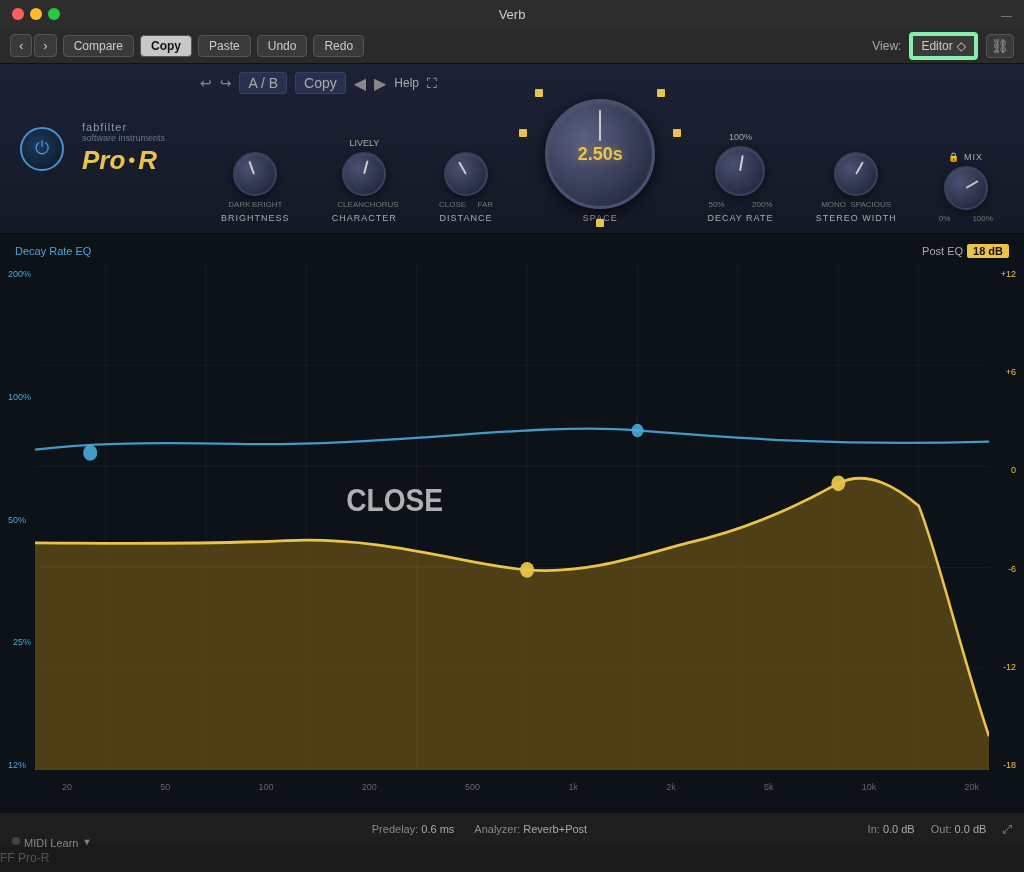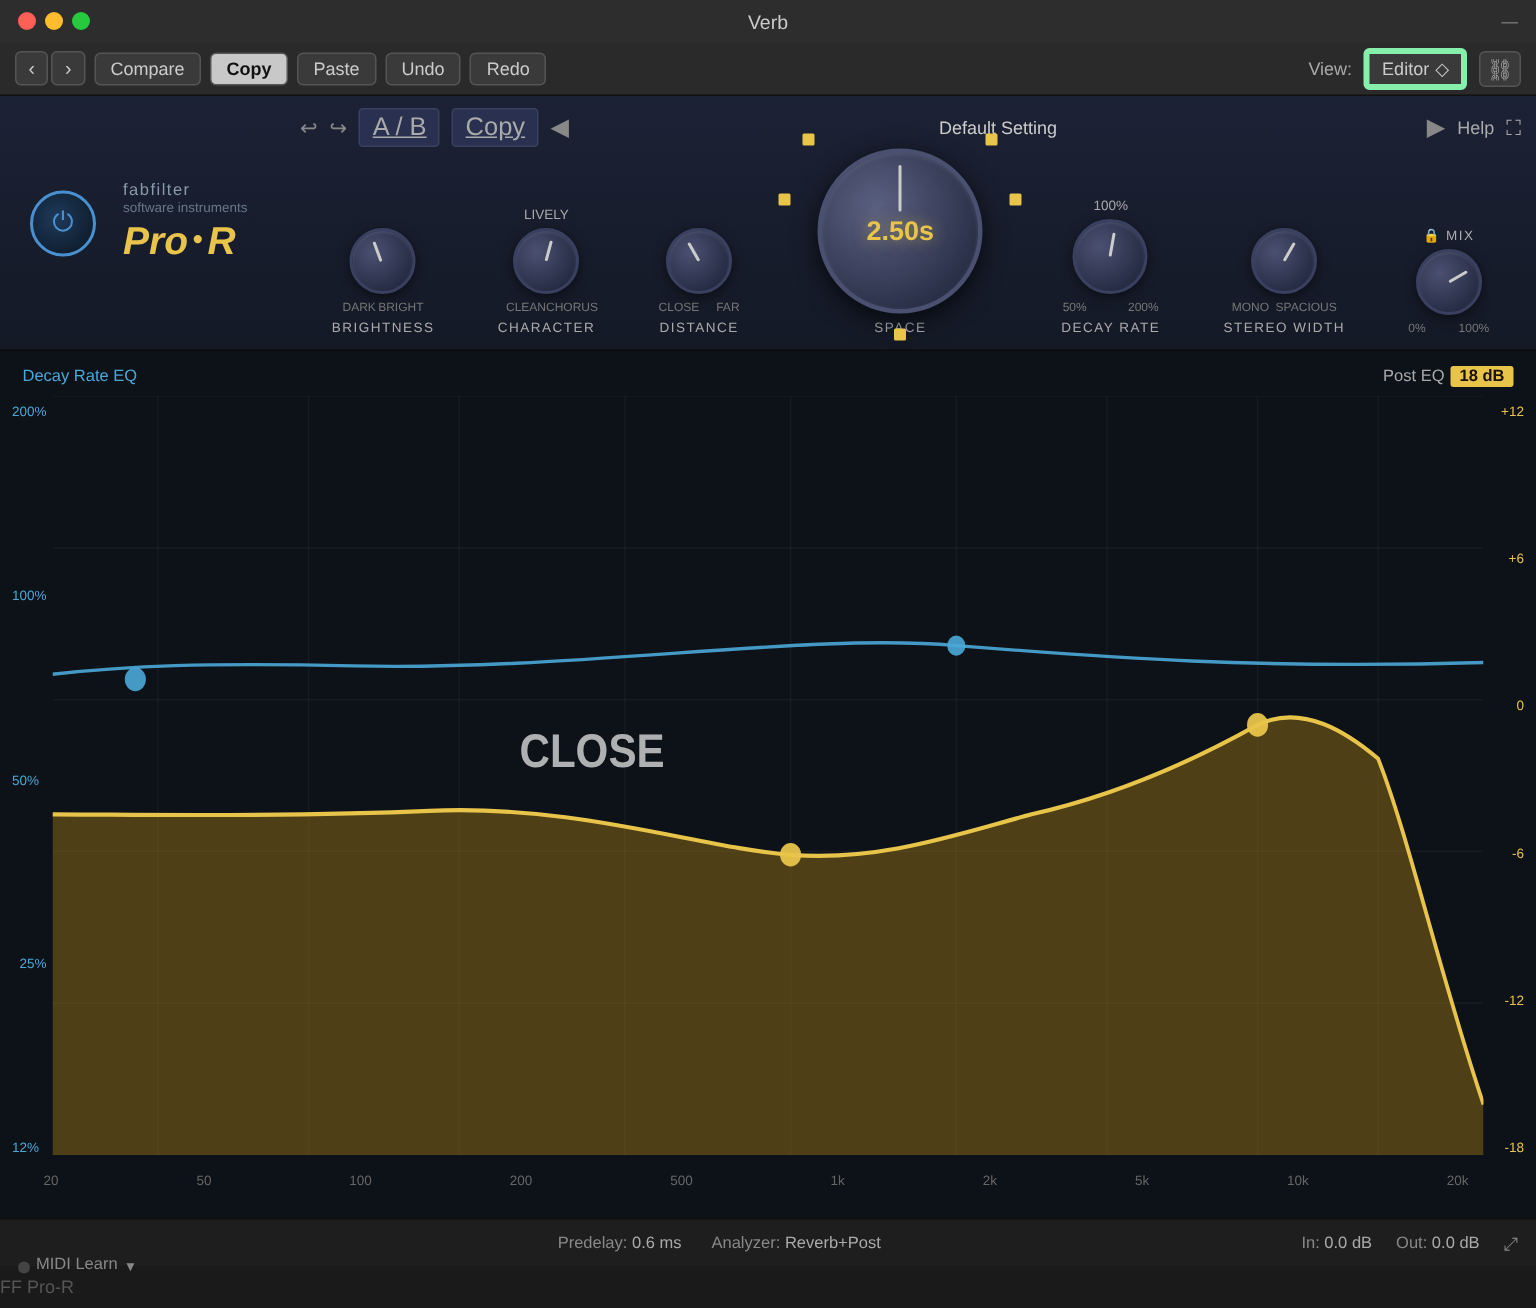--- a/index.html
+++ b/index.html
@@ -134,27 +134,26 @@
     }
     .ctrl-btn {
       background: none;
       border: none;
       color: #888;
       font-size: 14px;
       cursor: pointer;
     }
     .ab-btn {
       color: #aaa;
-      font-size: 17px;
+      font-size: 14px;
       background: #2a3050;
       border: 1px solid #3a4060;
       border-radius: 3px;
       padding: 2px 8px;
       cursor: pointer;
-      text-decoration: underline;
     }
     .preset-nav {
       color: #888;
       font-size: 16px;
       cursor: pointer;
       background: none;
       border: none;
     }
     .help-btn {
       color: #aaa;
@@ -353,21 +352,20 @@
       </div>
     </div>
   </div>
 
   <div style="position:absolute; top:8px; left:200px; right:10px; display:flex; align-items:center; gap:8px;">
     <button class="ctrl-btn">↩</button>
     <button class="ctrl-btn">↪</button>
     <button class="ab-btn">A / B</button>
     <button class="ab-btn">Copy</button>
     <button class="preset-nav">◀</button>
-    <span style="flex:1; text-align:center; color:#ccc; font-size:12px;">Default Setting</span>
     <button class="preset-nav">▶</button>
     <button class="help-btn">Help</button>
     <button class="expand-btn">⛶</button>
   </div>
 
   <div style="position:absolute; bottom:10px; left:200px; right:10px; display:flex; align-items:flex-end; justify-content:space-around;">
 
     <div class="knob-group">
       <div class="knob knob-sm">
         <div class="knob-indicator" style="transform: rotate(-20deg) translateX(-50%); transform-origin: bottom center; position:absolute; bottom:50%; left:50%; width:2px; height:35%; background:#ccc; margin-left:-1px; border-radius:2px;"></div>
@@ -515,37 +513,37 @@
 
     <path d="M0,248 C50,248 150,250 250,246 C350,242 430,268 490,272 C550,276 600,260 650,248 C700,238 750,220 800,195 C830,182 860,200 880,215 C900,260 920,340 950,420" fill="none" stroke="#e8c44a" stroke-width="2.5"></path>
 
     <circle cx="490" cy="272" r="7" fill="#e8c44a" opacity="0.95" style="cursor:pointer;"></circle>
     <circle cx="800" cy="195" r="7" fill="#e8c44a" opacity="0.95" style="cursor:pointer;"></circle>
 
     <text x="310" y="220" fill="#cccccc" font-size="28" font-weight="bold" font-family="sans-serif" opacity="0.85">CLOSE</text>
 
   </svg>
 
-  <div style="position:absolute; bottom:20px; left:29px; right:45px; display:flex; justify-content:space-between; z-index:10;">
+  <div style="position:absolute; bottom:20px; left:62px; right:45px; display:flex; justify-content:space-between; z-index:10;">
     <span style="color:#666; font-size:9px;">20</span>
     <span style="color:#666; font-size:9px;">50</span>
     <span style="color:#666; font-size:9px;">100</span>
     <span style="color:#666; font-size:9px;">200</span>
     <span style="color:#666; font-size:9px;">500</span>
     <span style="color:#666; font-size:9px;">1k</span>
     <span style="color:#666; font-size:9px;">2k</span>
     <span style="color:#666; font-size:9px;">5k</span>
     <span style="color:#666; font-size:9px;">10k</span>
     <span style="color:#666; font-size:9px;">20k</span>
   </div>
 
 </div>
 
 <div class="status-bar">
-  <div style="display:flex; align-items:flex-end; gap:4px;margin-top:28px;">
+  <div style="display:flex; align-items:flex-start; gap:4px;margin-top:28px;">
     <div style="width:8px; height:8px; border-radius:50%; background:#444;"></div>
     <span style="color:#888; font-size:11px;">MIDI Learn</span>
     <button style="background:none; border:none; color:#888; font-size:9px; cursor:pointer;">▼</button>
   </div>
   <div style="flex:1; text-align:center; display:flex; justify-content:center; gap:20px;">
     <span style="color:#888; font-size:11px;">
       <span>Predelay:</span>
       <span style="color:#aaa;">0.6 ms</span>
     </span>
     <span style="color:#888; font-size:11px;">

